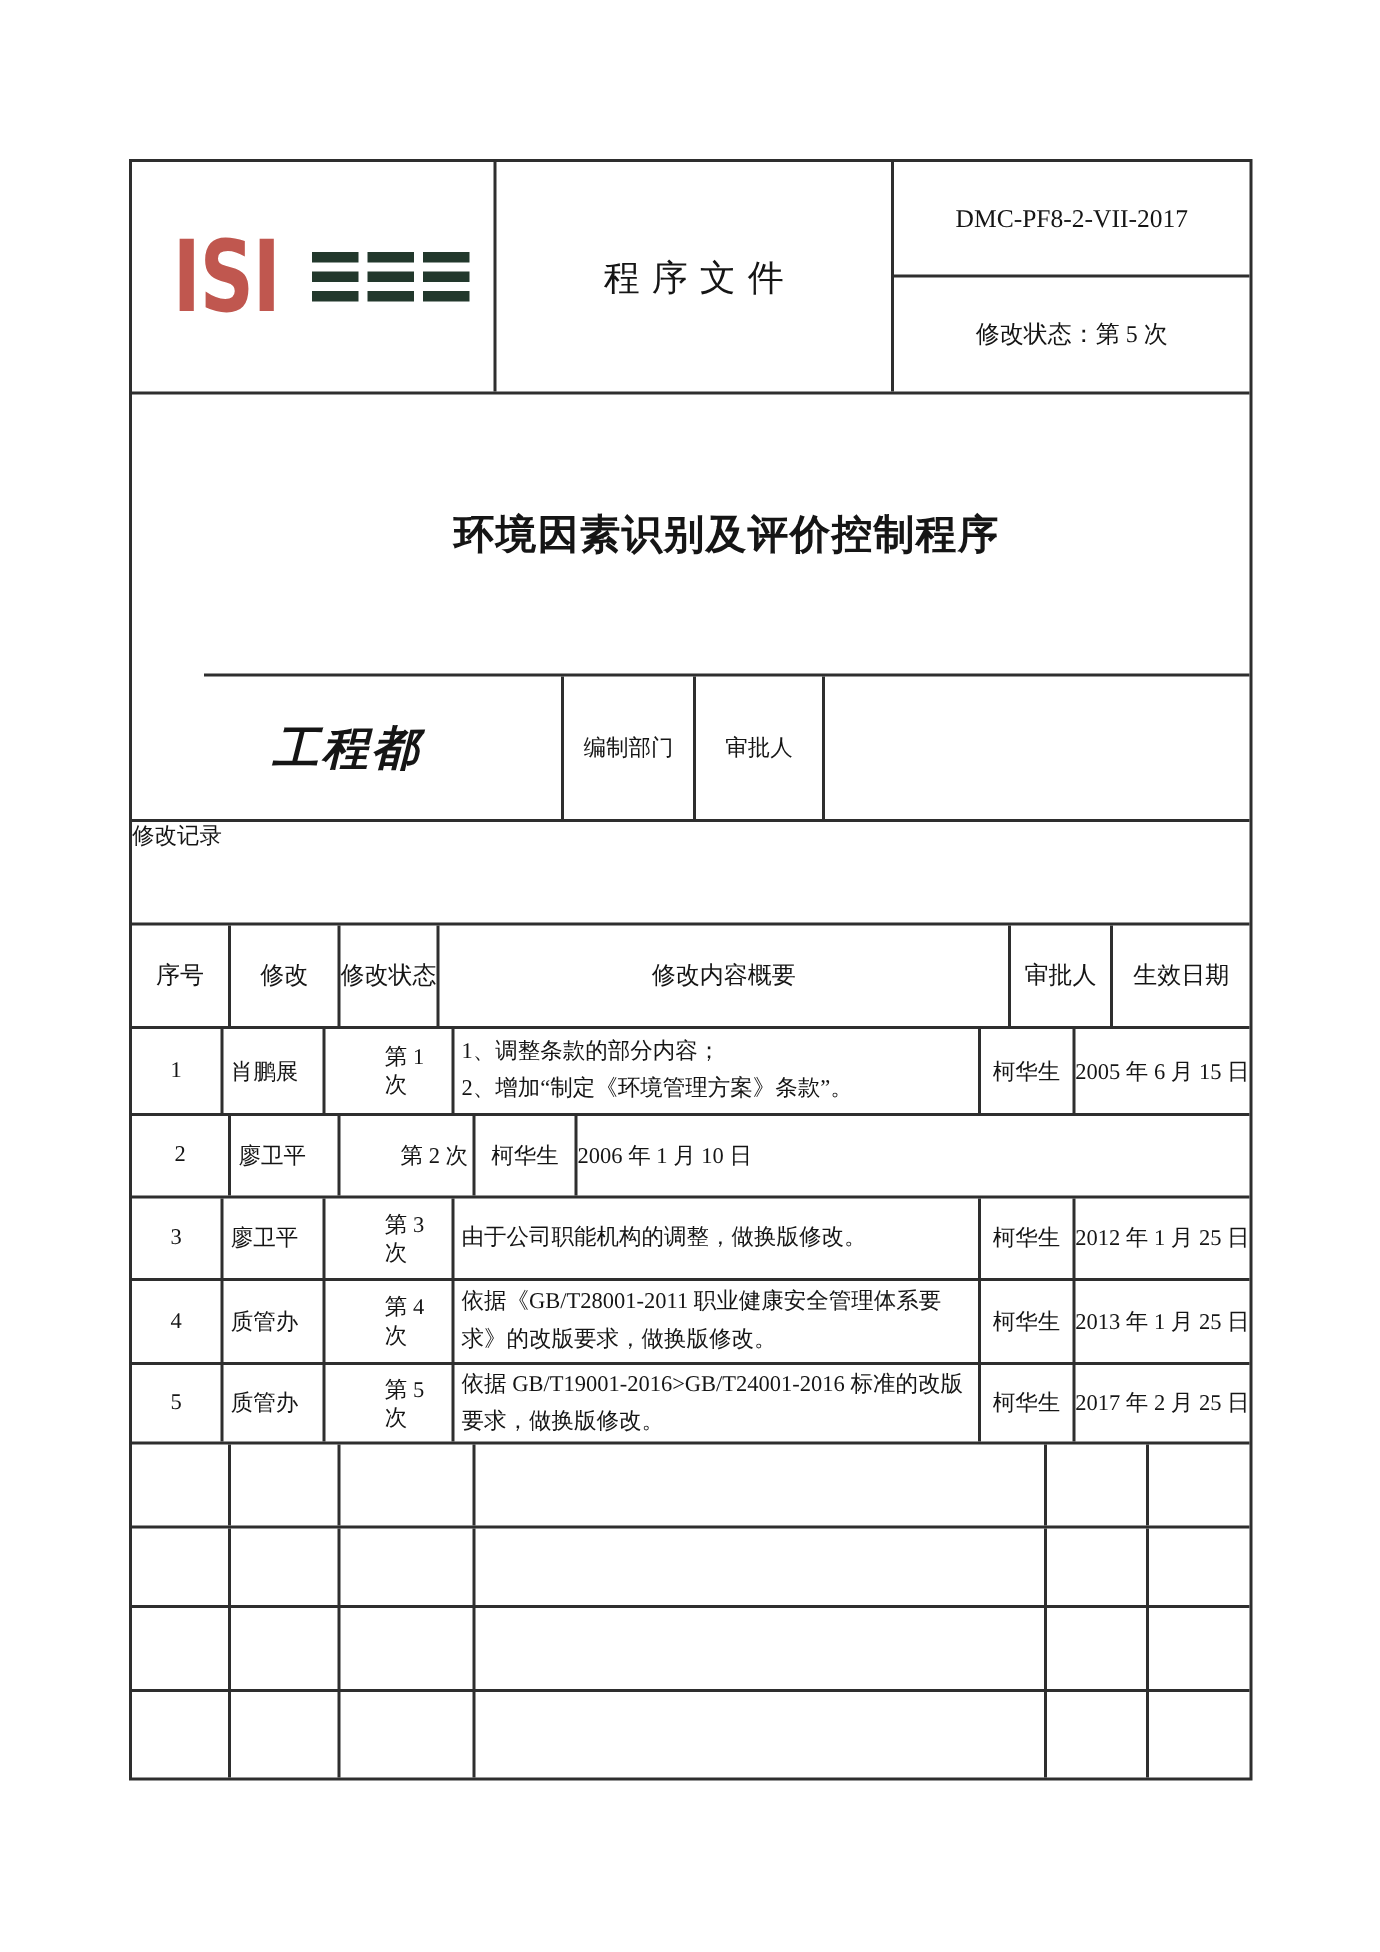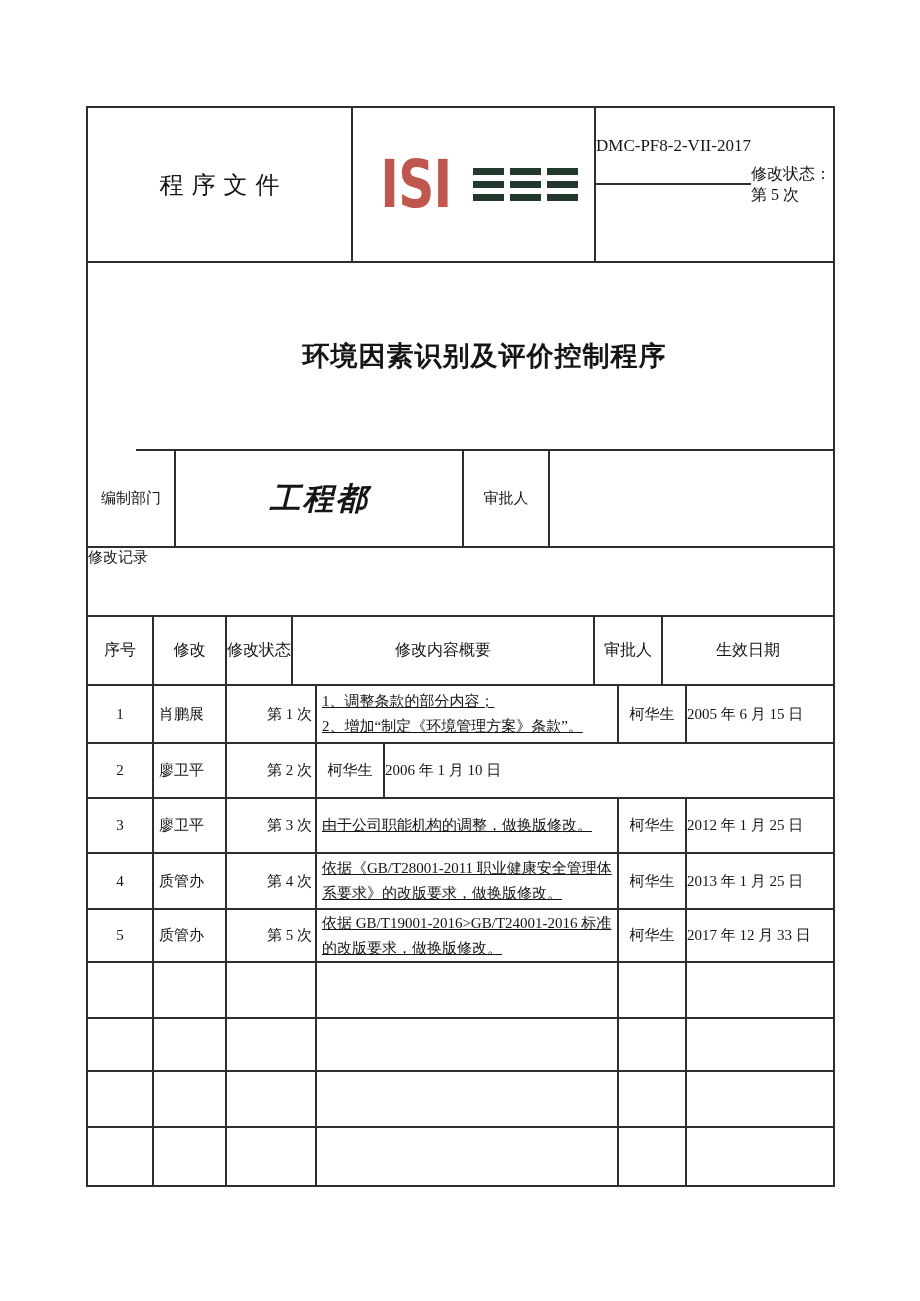--- a/index.html
+++ b/index.html
@@ -31,21 +31,21 @@
   .logo-wrap{display:flex;align-items:center;gap:11px;}
   .logo-text{
     font-family:"DejaVu Sans","Liberation Sans",sans-serif;
     font-weight:700;font-size:66px;line-height:1;
     transform:scaleX(.76);transform-origin:center;
     letter-spacing:-1px;
   }
   .logo-bars{display:grid;grid-template-columns:repeat(3,31px);gap:6px 6px;}
   .logo-bars span{display:block;height:7px;}
   .h-mid{width:265px;font-size:24px;letter-spacing:8px;padding-left:8px;}
-  .h-right{flex:1;align-items:stretch;justify-content:flex-start;}
+  .h-right{flex:1;flex-direction:column;align-items:stretch;justify-content:flex-start;}
   .h-right-top{height:77px;border-bottom:2px solid var(--line);display:flex;align-items:center;justify-content:center;font-size:17px;}
   .h-right-bot{flex:1;display:flex;align-items:center;justify-content:center;font-size:16px;border-radius:10px;}
 
   
   .r-title{height:188px;display:flex;align-items:center;justify-content:center;margin-left:48px;}
   .doc-title{
     font-family:"Liberation Sans","DejaVu Sans",sans-serif;
     font-weight:700;font-size:27px;letter-spacing:1px;
   }
 
@@ -62,73 +62,73 @@
   .d-blank{flex:1;}
 
   
   .r-modrec{height:69px;font-size:15px;}
 
   
   .r-thead{height:69px;}
   .c-no{width:66px;}
   .c-by{width:73px;}
   .c-st{width:66px;}
-  .c-sum{width:302px;}
+  .c-sum{width:381px;}
   .c-ap{width:68px;}
   .c-date{flex:1;}
   .r-thead .cell{font-size:16px;text-align:center;}
   .rows .row:last-child{border-bottom:0;}
   .t-row .cell{font-size:15px;}
   .t-row .c-no{justify-content:center;}
   .t-row .c-by{justify-content:flex-start;padding-left:5px;}
   .t-row .c-st{justify-content:flex-start;padding-left:16px;margin-left:24px;}
   .t-row .c-sum{justify-content:flex-start;padding:3px 5px;line-height:25px;}
-  .t-row .c-sum span{white-space:pre-line;text-decoration:underline;}
+  .t-row .c-sum span{white-space:pre-line;}
   .t-row .c-ap{justify-content:center;}
   .t-row .c-date{justify-content:flex-start;padding-left:0;white-space:nowrap;}
 </style>
 </head>
 <body>
 
 <div class="page">
   <div class="doc">
 
     <div class="row r-header">
-      <div class="cell h-mid">程序文件</div>
       <div class="cell h-logo">
         <div class="logo-wrap">
           <span class="logo-text" style="color: rgb(192, 87, 79);">ISI</span>
           <span class="logo-bars">
             <span style="background: rgb(34, 56, 44);"></span>
               <span style="background: rgb(34, 56, 44);"></span>
               <span style="background: rgb(34, 56, 44);"></span>
             <span style="background: rgb(34, 56, 44);"></span>
               <span style="background: rgb(34, 56, 44);"></span>
               <span style="background: rgb(34, 56, 44);"></span>
             <span style="background: rgb(34, 56, 44);"></span>
               <span style="background: rgb(34, 56, 44);"></span>
               <span style="background: rgb(34, 56, 44);"></span>
           </span>
         </div>
       </div>
+      <div class="cell h-mid">程序文件</div>
       <div class="cell h-right">
         <div class="h-right-top">DMC-PF8-2-VII-2017</div>
         <div class="h-right-bot">修改状态：第 5 次</div>
       </div>
     </div>
 
     <div class="row r-title">
       <div class="doc-title">环境因素识别及评价控制程序</div>
     </div>
 
     <div class="row r-dept">
-      <div class="cell d-label">编制部门</div>
       <div class="cell d-value">
         <span class="script">工程都</span>
       </div>
+      <div class="cell d-label">编制部门</div>
       <div class="cell d-ap">审批人</div>
       <div class="cell d-blank"></div>
     </div>
 
     <div class="row r-modrec">
       <div>修改记录</div>
     </div>
 
     <div class="row r-thead">
       <div class="cell c-no">序号</div>
@@ -179,21 +179,21 @@
     <div class="cell c-date">2013 年 1 月 25 日</div>
   </div>
         <div class="row t-row" style="height: 53px;">
     <div class="cell c-no">5</div>
     <div class="cell c-by">质管办</div>
     <div class="cell c-st">第 5 次</div>
     <div class="cell c-sum">
             <span>依据 GB/T19001-2016&gt;GB/T24001-2016 标准的改版要求，做换版修改。</span>
           </div>
     <div class="cell c-ap">柯华生</div>
-    <div class="cell c-date">2017 年 12 月 33 日</div>
+    <div class="cell c-date">2017 年 2 月 25 日</div>
   </div>
         <div class="row t-row" style="height: 56px;">
     <div class="cell c-no"></div>
     <div class="cell c-by"></div>
     <div class="cell c-st"></div>
     <div class="cell c-sum">
             <span></span>
           </div>
     <div class="cell c-ap"></div>
     <div class="cell c-date"></div>

